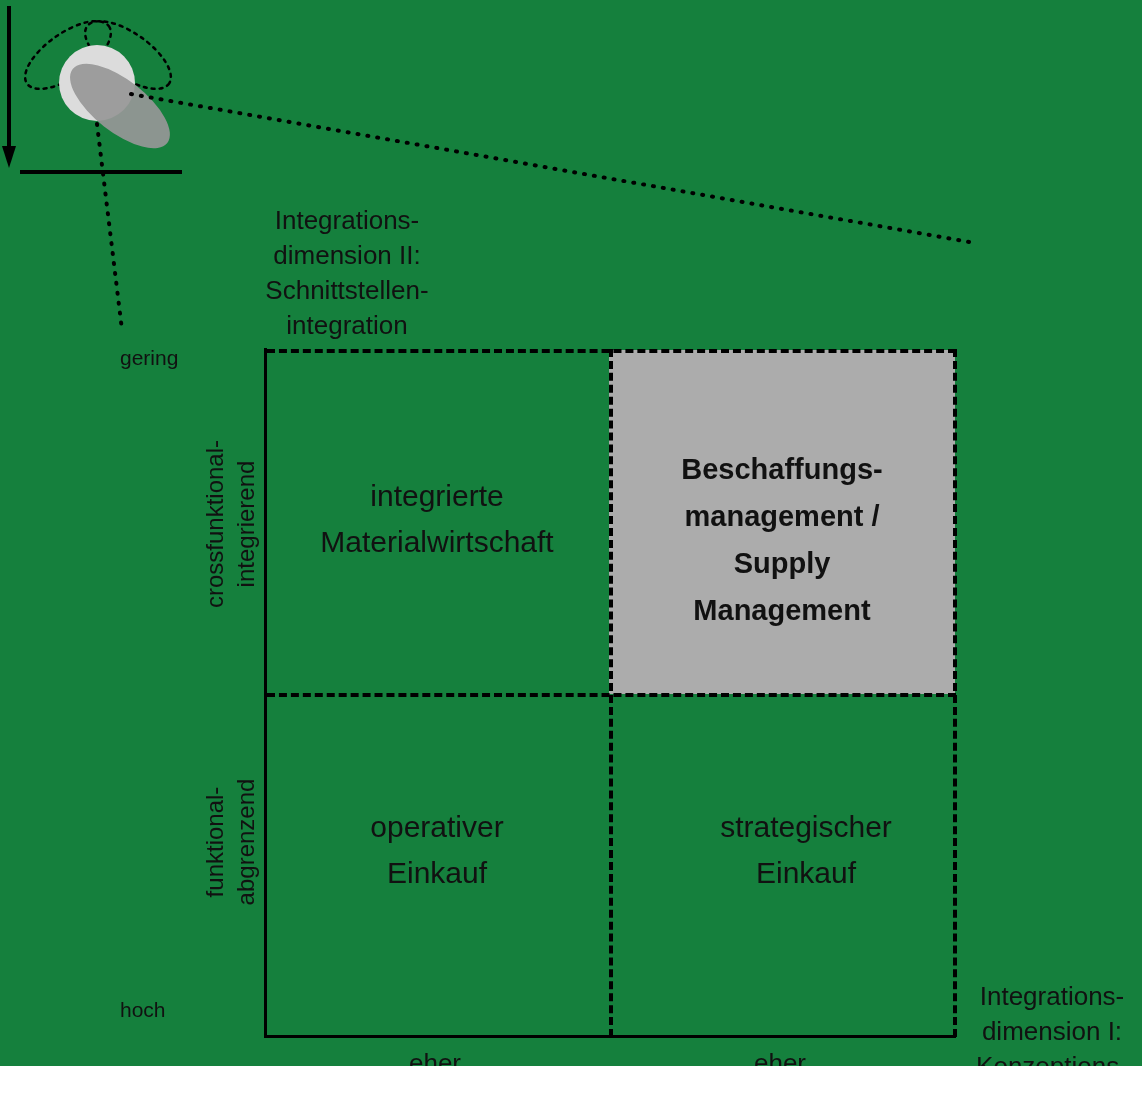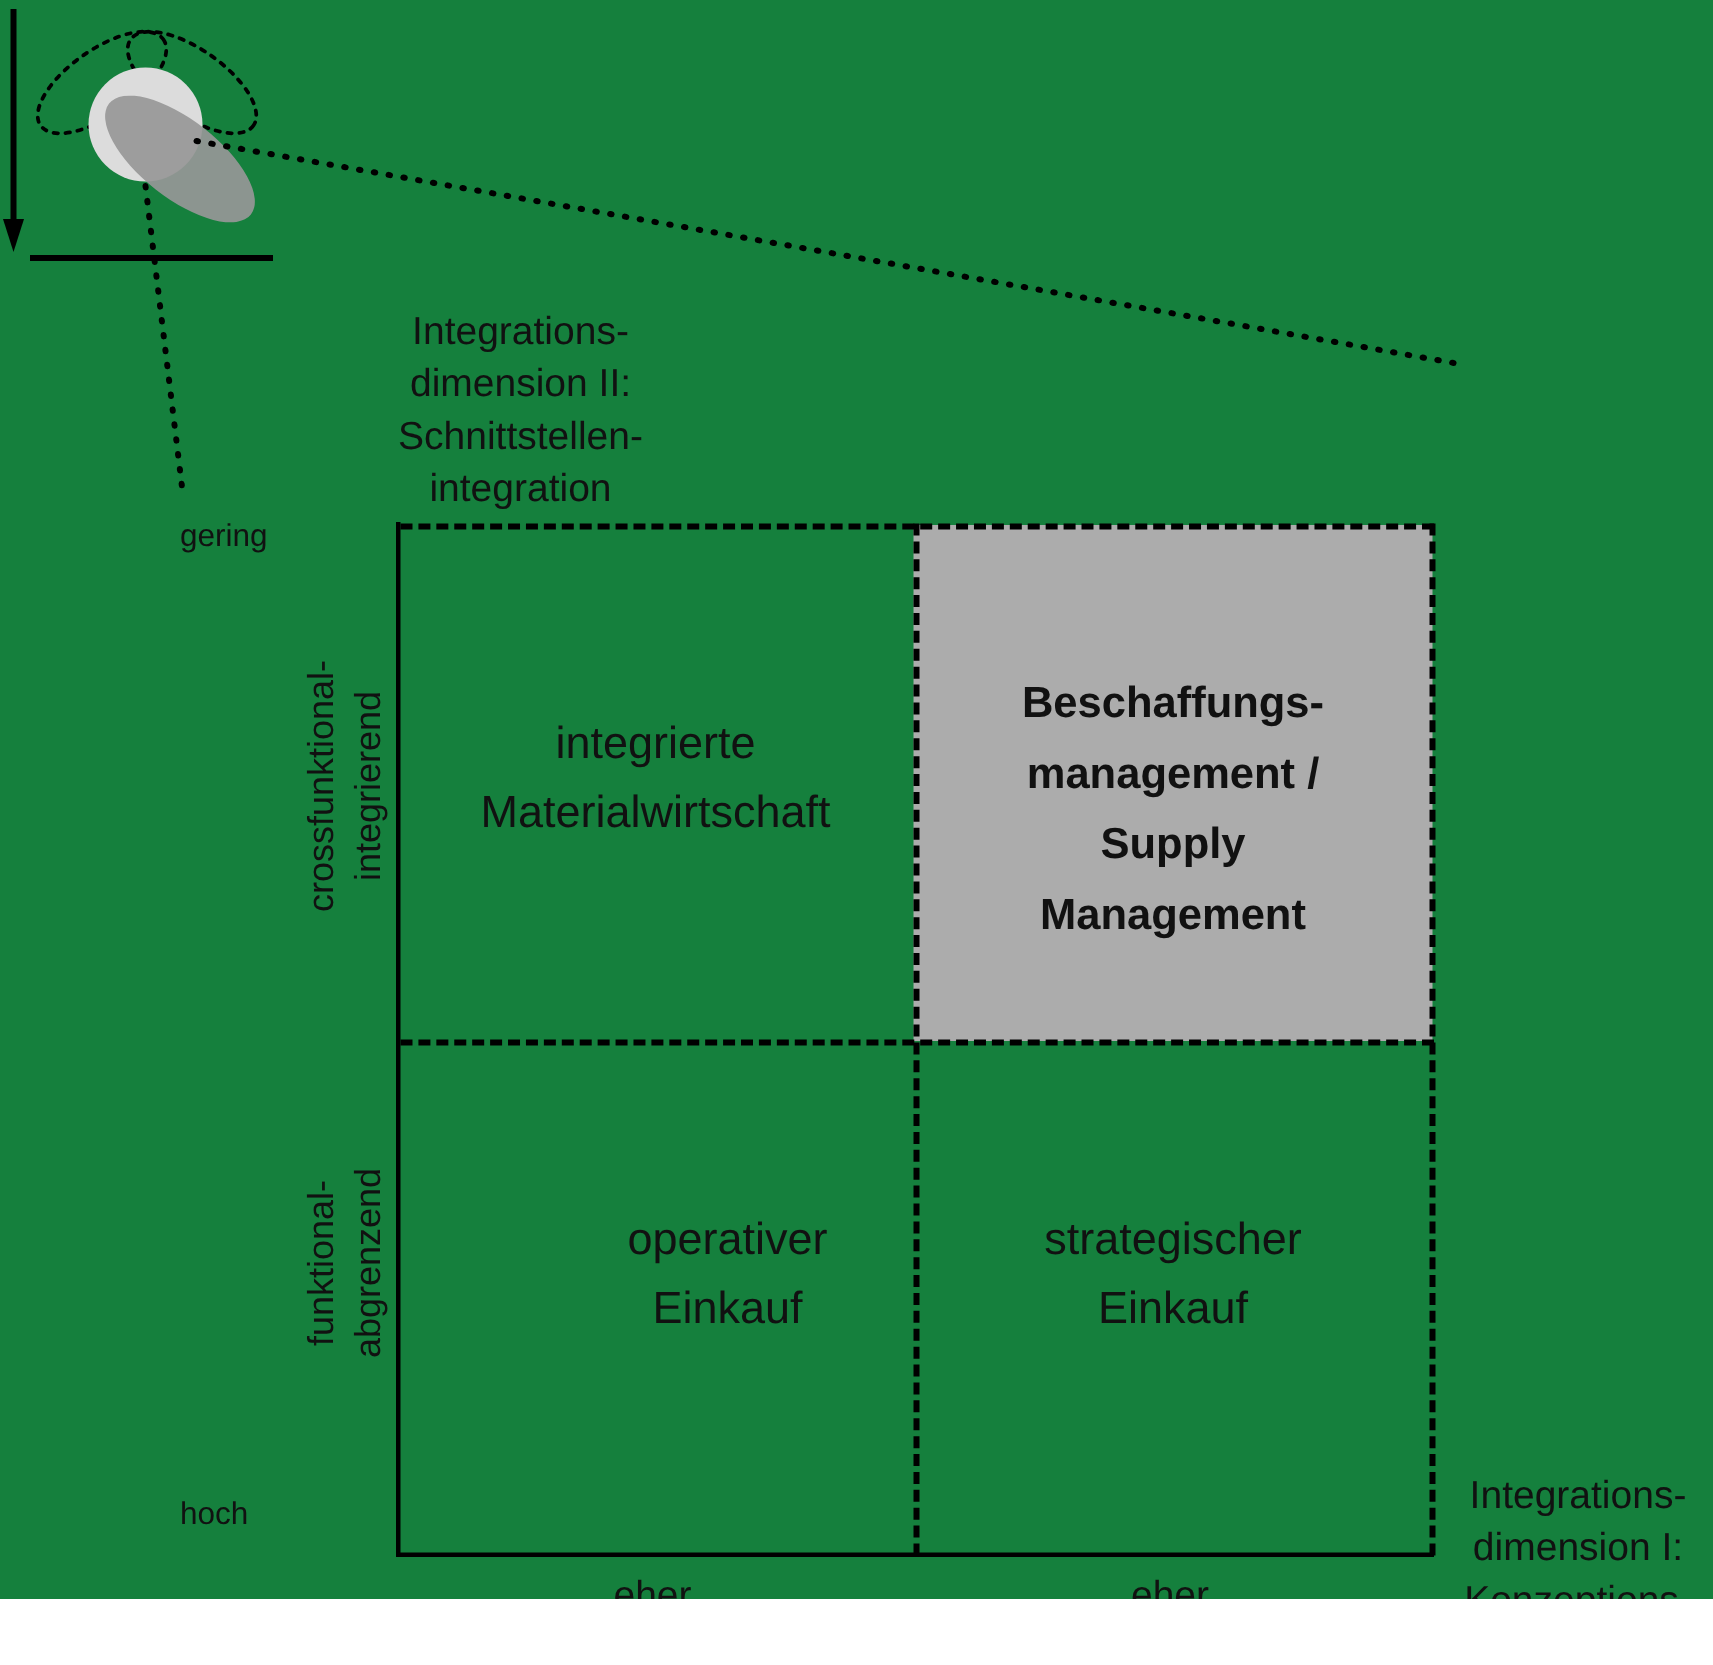--- a/index.html
+++ b/index.html
@@ -107,21 +107,21 @@
     color: #111;
   }
   .quad.bold {
     font-weight: bold;
     font-size: 29px;
     line-height: 47px;
   }
   #quad-tl { left: 268px; top: 473px; width: 338px; }
   #quad-tr { left: 612px; top: 446px; width: 340px; }
   #quad-bl { left: 268px; top: 804px; width: 338px; }
-  #quad-br { left: 612px; top: 804px; width: 340px; }
+  #quad-br { left: 636px; top: 804px; width: 340px; }
 
   
   .tick {
     position: absolute;
     font-size: 21px;
     line-height: 26px;
     color: #111;
   }
   #tick-gering { left: 120px; top: 345px; width: 130px; }
   #tick-hoch   { left: 120px; top: 997px; width: 130px; text-align: left; }
@@ -212,21 +212,21 @@
   <div class="dash-vright"></div>
 
   <div id="quad-tr" class="quad bold" style="white-space: pre-line;">Beschaffungs-
 management /
 Supply
 Management</div>
 
   <div id="quad-tl" class="quad" style="white-space: pre-line;">integrierte
 Materialwirtschaft</div>
 
-  <div id="quad-bl" class="quad" style="white-space: pre-line; padding-left: 48px;">operativer
+  <div id="quad-bl" class="quad" style="white-space: pre-line;">operativer
 Einkauf</div>
 
   <div id="quad-br" class="quad" style="white-space: pre-line;">strategischer
 Einkauf</div>
 
   <div id="tick-gering" class="tick">gering</div>
   <div id="tick-hoch" class="tick">hoch</div>
 
   <div id="yrot-top" class="yrot">crossfunktional-
 integrierend</div>

